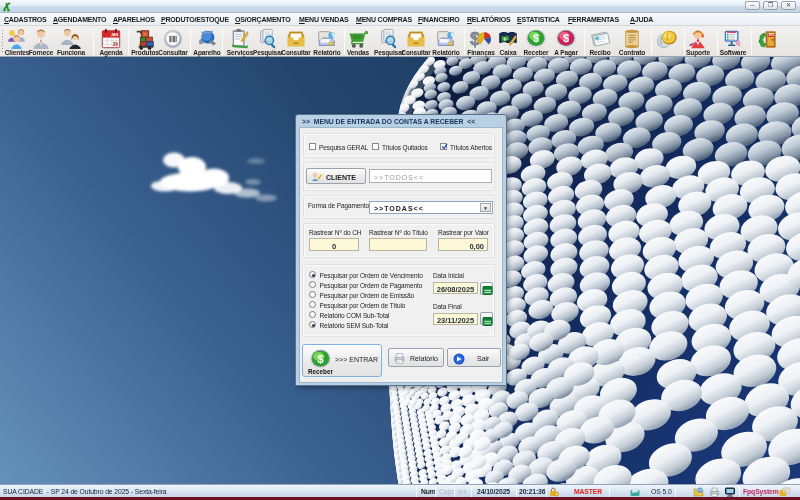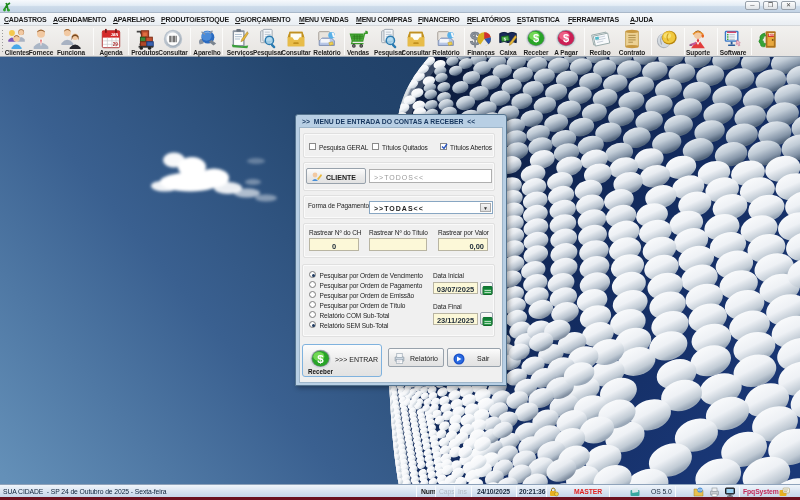--- a/index.html
+++ b/index.html
@@ -1005,21 +1005,21 @@
     <div class="lbl" style="left:24.5px;top:177.5px">Pesquisar por Ordem de Emissão</div>
     <div class="rad" style="left:14px;top:187px"></div>
     <div class="lbl" style="left:24.5px;top:187.5px">Pesquisar por Ordem de Título</div>
     <div class="rad" style="left:14px;top:197px"></div>
     <div class="lbl" style="left:24.5px;top:197.5px">Relatório COM Sub-Total</div>
     <div class="rad" style="left:14px;top:207px">
       <div class="rdot"></div>
     </div>
     <div class="lbl" style="left:24.5px;top:207.5px">Relatório SEM Sub-Total</div>
     <div class="lbl" style="left:138px;top:158px">Data Inicial</div>
-    <div class="yinp" style="left:138px;top:168px;width:45px;height:12px;text-align:center;padding-top:2px">03/07/2025</div>
+    <div class="yinp" style="left:138px;top:168px;width:45px;height:12px;text-align:center;padding-top:2px">26/08/2025</div>
     <div class="btn" style="left:185px;top:167.5px;width:13px;height:13px"><svg width="11" height="11" viewBox="0 0 11 11" style="margin:0.5px">
         <rect x="1" y="1.5" width="9" height="8" rx="1" fill="#2a9a4a" stroke="#116a2a"></rect>
         <rect x="1" y="1.5" width="9" height="2.4" fill="#0e7a34"></rect>
         <path d="M2.5 5.5 H9 M2.5 7.5 H9" stroke="#d8f0dc" stroke-width="0.8"></path>
       </svg></div>
     <div class="lbl" style="left:138px;top:189px">Data Final</div>
     <div class="yinp" style="left:138px;top:198.5px;width:45px;height:12px;text-align:center;padding-top:2px">23/11/2025</div>
     <div class="btn" style="left:185px;top:198px;width:13px;height:13px"><svg width="11" height="11" viewBox="0 0 11 11" style="margin:0.5px">
         <rect x="1" y="1.5" width="9" height="8" rx="1" fill="#2a9a4a" stroke="#116a2a"></rect>
         <rect x="1" y="1.5" width="9" height="2.4" fill="#0e7a34"></rect>

